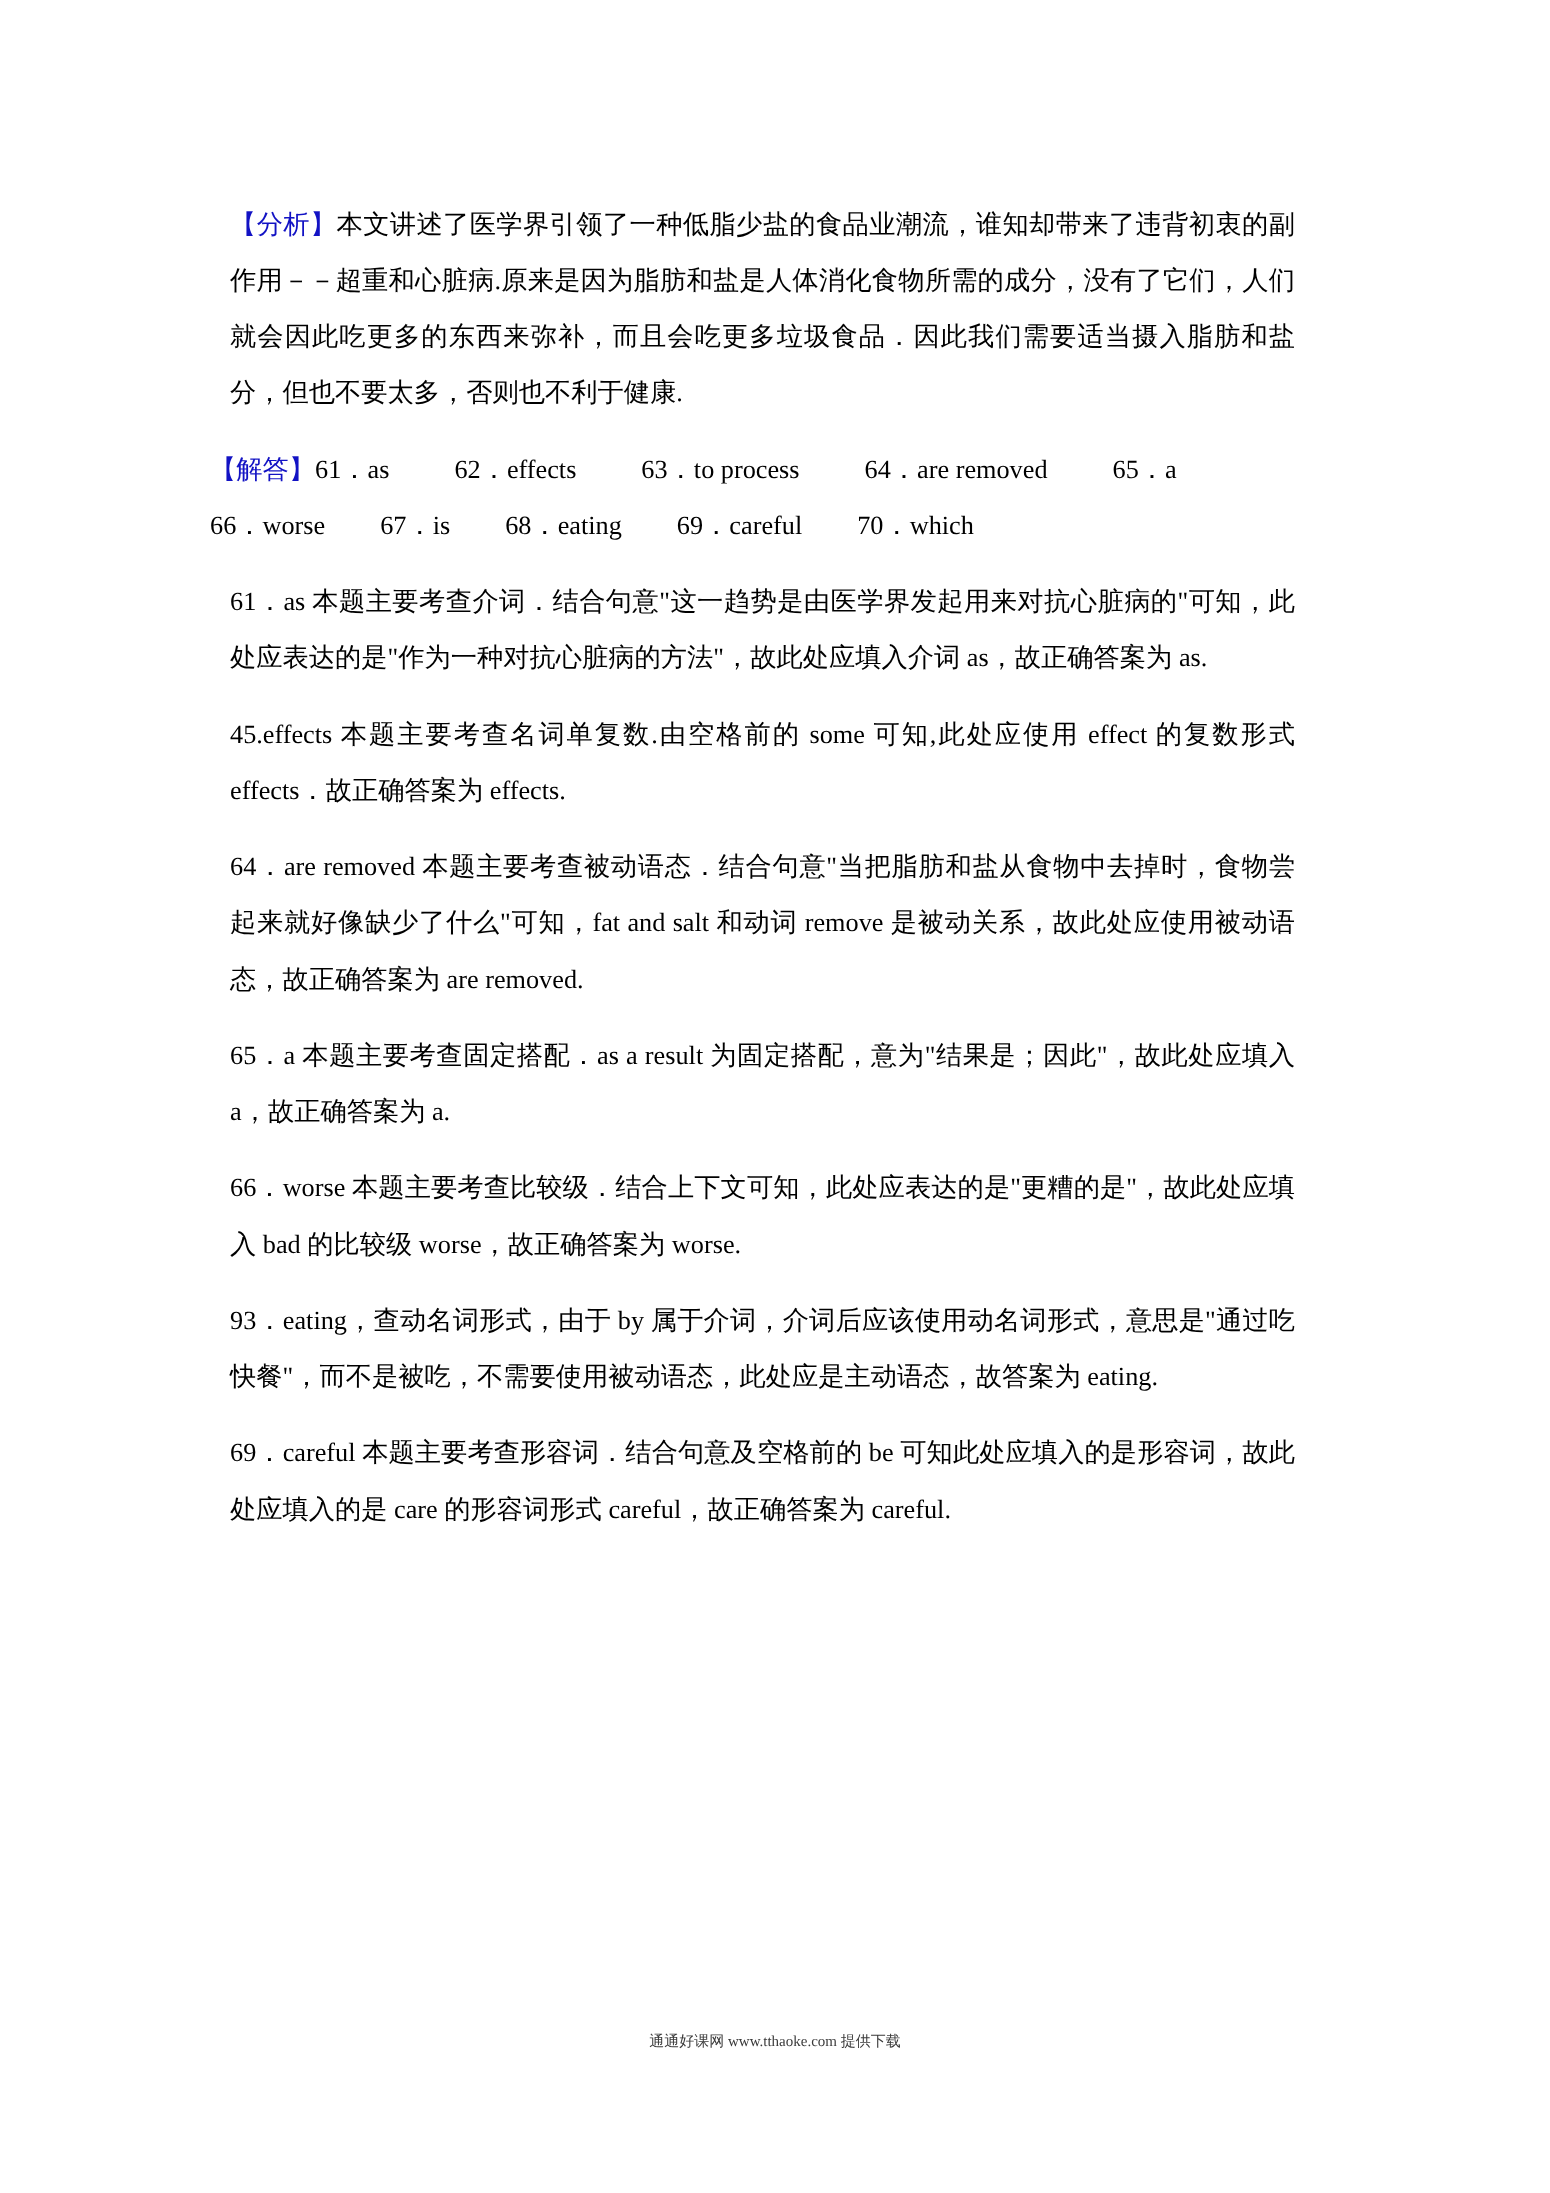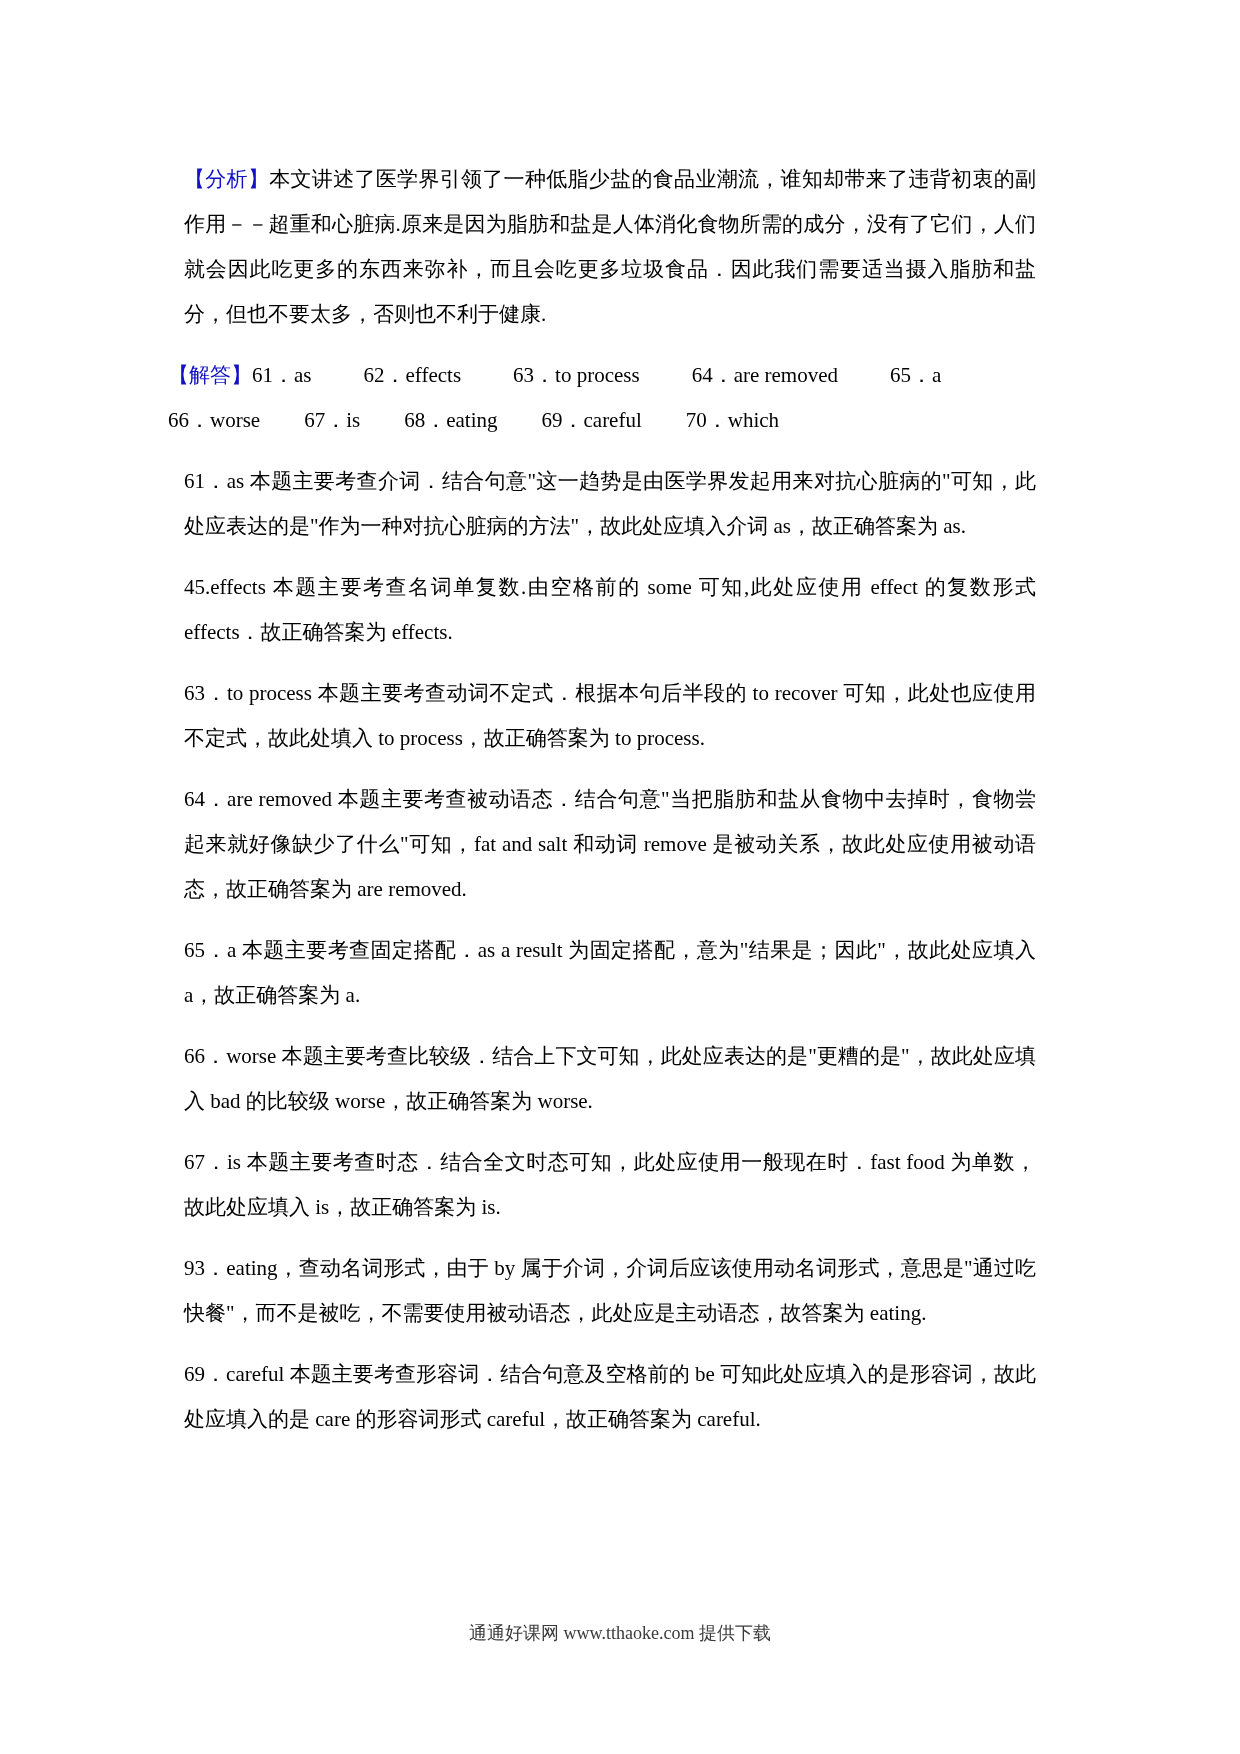--- a/index.html
+++ b/index.html
@@ -46,21 +46,21 @@
   }
   .section-label-line {
     text-align: left;
   }
   .footer {
     position: absolute;
     top: 1620px;
     left: 0;
     width: 100%;
     text-align: center;
-    font-size: 18px;
+    font-size: 12px;
     line-height: 26px;
     color: #3a3a3a;
   }
 </style>
 </head>
 <body>
 
 <div class="content">
 
   <p><span class="label">【分析】</span><span>本文讲述了医学界引领了一种低脂少盐的食品业潮流，谁知却带来了违背初衷的副作用－－超重和心脏病.原来是因为脂肪和盐是人体消化食物所需的成分，没有了它们，人们就会因此吃更多的东西来弥补，而且会吃更多垃圾食品．因此我们需要适当摄入脂肪和盐分，但也不要太多，否则也不利于健康.</span></p>
@@ -68,25 +68,23 @@
   <div class="answers-row row1">
     <span class="label">【解答】</span><span class="answer-item">61．as</span><span class="answer-item">62．effects</span><span class="answer-item">63．to process</span><span class="answer-item">64．are removed</span><span class="answer-item">65．a</span>
   </div>
   <div class="answers-row row2">
     <span class="answer-item">66．worse</span><span class="answer-item">67．is</span><span class="answer-item">68．eating</span><span class="answer-item">69．careful</span><span class="answer-item">70．which</span>
   </div>
 
 
   <p>61．as  本题主要考查介词．结合句意"这一趋势是由医学界发起用来对抗心脏病的"可知，此处应表达的是"作为一种对抗心脏病的方法"，故此处应填入介词 as，故正确答案为 as.</p>
   <p>45.effects 本题主要考查名词单复数.由空格前的 some 可知,此处应使用 effect 的复数形式 effects．故正确答案为 effects.</p>
-  <p>63．to process 本题主要考查动词不定式．根据本句后半段的 to recover 可知，此处也应使用不定式，故此处填入 to process，故正确答案为 to process.</p>
   <p>64．are removed  本题主要考查被动语态．结合句意"当把脂肪和盐从食物中去掉时，食物尝起来就好像缺少了什么"可知，fat and salt 和动词 remove 是被动关系，故此处应使用被动语态，故正确答案为 are removed.</p>
   <p>65．a 本题主要考查固定搭配．as a result 为固定搭配，意为"结果是；因此"，故此处应填入 a，故正确答案为 a.</p>
   <p>66．worse 本题主要考查比较级．结合上下文可知，此处应表达的是"更糟的是"，故此处应填入 bad 的比较级 worse，故正确答案为 worse.</p>
-  <p>67．is 本题主要考查时态．结合全文时态可知，此处应使用一般现在时．fast food 为单数，故此处应填入 is，故正确答案为 is.</p>
   <p>93．eating，查动名词形式，由于 by 属于介词，介词后应该使用动名词形式，意思是"通过吃快餐"，而不是被吃，不需要使用被动语态，此处应是主动语态，故答案为 eating.</p>
   <p>69．careful 本题主要考查形容词．结合句意及空格前的 be 可知此处应填入的是形容词，故此处应填入的是 care 的形容词形式 careful，故正确答案为 careful.</p>
 
 </div>
 
 <div class="footer">
   <span>通通好课网  www.tthaoke.com  提供下载</span>
 </div>
 
 </body></html>

